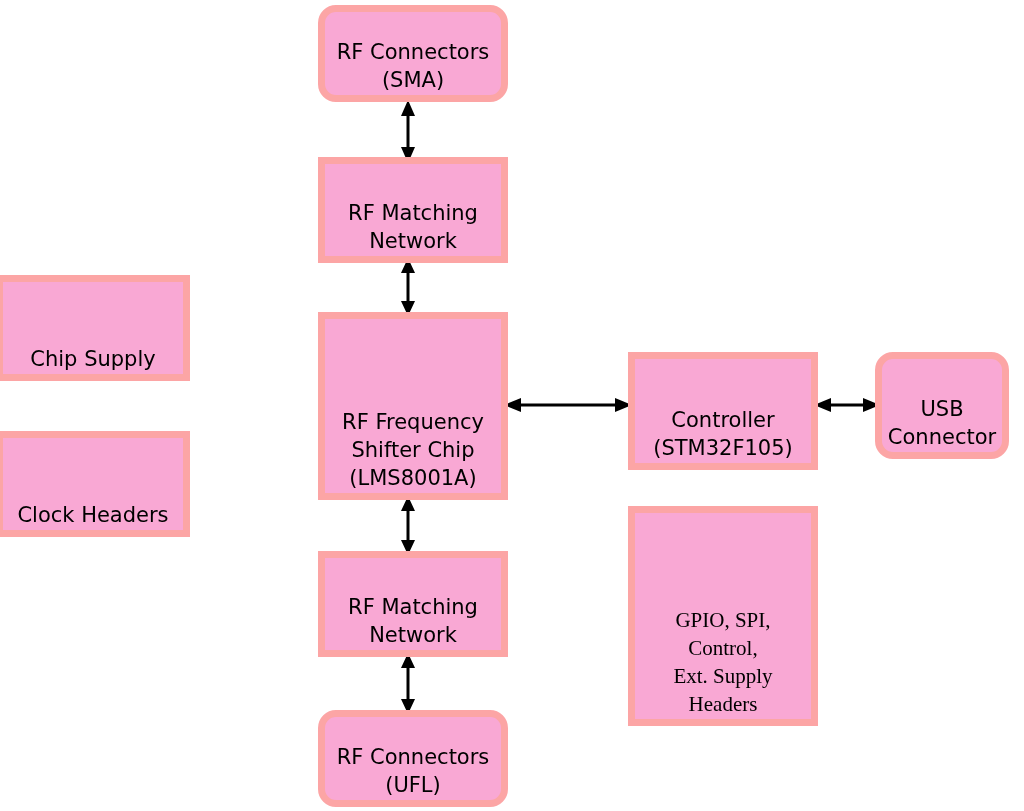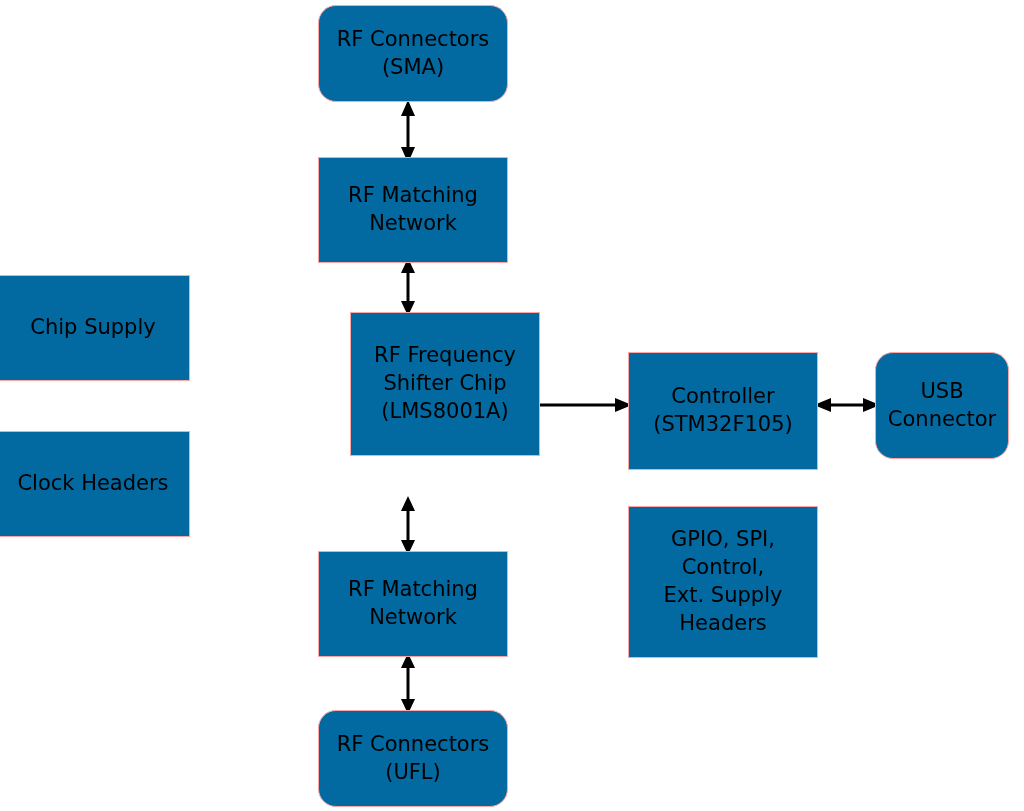--- a/index.html
+++ b/index.html
@@ -13,24 +13,24 @@
   #canvas {
     position: relative;
     width: 1024px;
     height: 811px;
     background: #ffffff;
     overflow: hidden;
   }
   .node {
     position: absolute;
     box-sizing: border-box;
-    border: 1px solid #fca5a5;
-    background: #0369a1;
+    border: 7px solid #fca5a5;
+    background: #f9a8d4;
     display: flex;
-    align-items: center;
+    align-items: flex-end;
     justify-content: center;
     text-align: center;
     color: #000000;
     font-size: 21px;
     line-height: 1.33;
     white-space: pre-line;
     z-index: 2;
   }
   .node.rounded {
     border-radius: 18px;
@@ -100,21 +100,21 @@
   <div class="node rounded" style="left:318px; top:5px; width:190px; height:97px;">
     <span>RF Connectors
 (SMA)</span>
   </div>
 
   <div class="node" style="left:318px; top:157px; width:190px; height:106px;">
     <span>RF Matching
 Network</span>
   </div>
 
-  <div class="node" style="left:318px; top:312px; width:190px; height:144px;margin-left:32px;">
+  <div class="node" style="left:318px; top:312px; width:190px; height:188px;">
     <span>RF Frequency
 Shifter Chip
 (LMS8001A)</span>
   </div>
 
   <div class="node" style="left:318px; top:551px; width:190px; height:106px;">
     <span>RF Matching
 Network</span>
   </div>
 
@@ -134,20 +134,20 @@
   <div class="node" style="left:628px; top:352px; width:190px; height:118px;">
     <span>Controller
 (STM32F105)</span>
   </div>
 
   <div class="node rounded" style="left:875px; top:352px; width:134px; height:107px;">
     <span>USB
 Connector</span>
   </div>
 
-  <div class="node" style="left:628px; top:506px; width:190px; height:152px;">
+  <div class="node" style="left:628px; top:506px; width:190px; height:220px;font-family:Liberation Serif, serif;">
     <span>GPIO, SPI,
 Control,
 Ext. Supply
 Headers</span>
   </div>
 
 </div>
 
 </body></html>

